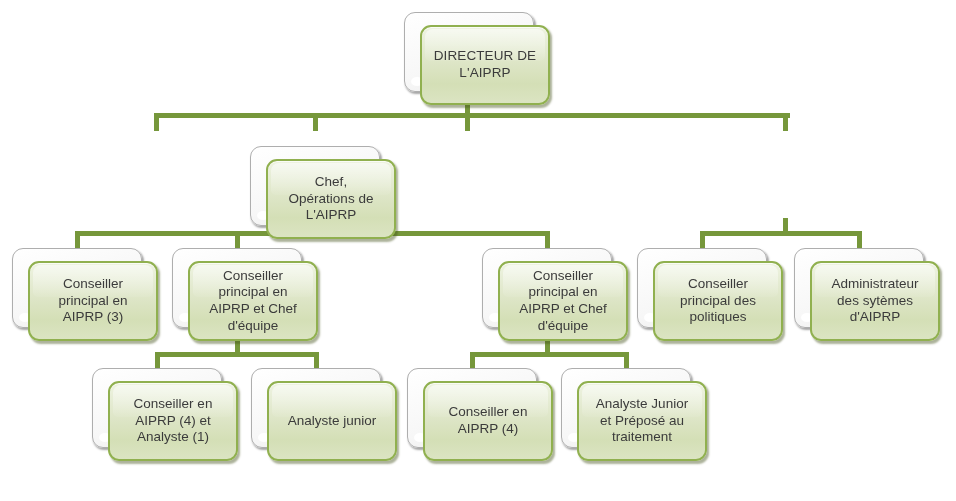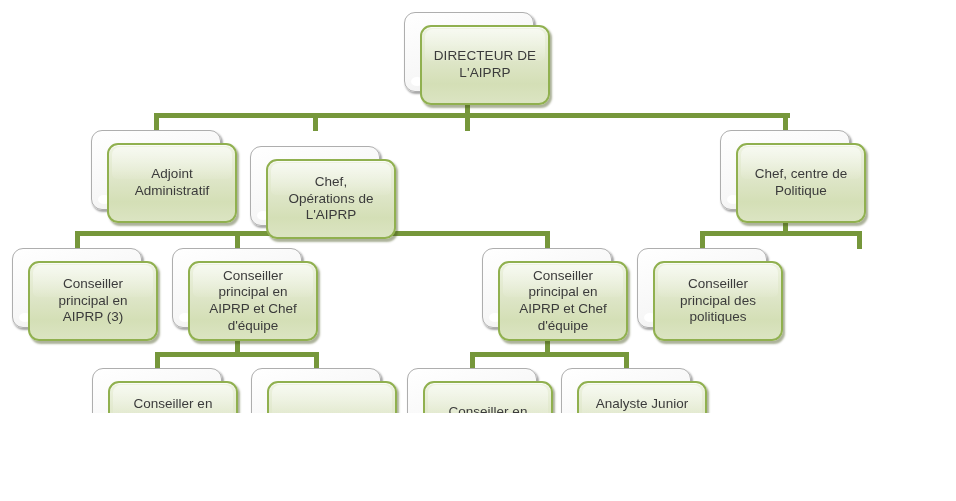--- a/index.html
+++ b/index.html
@@ -4,21 +4,21 @@
 <style>
   html, body {
     margin: 0;
     padding: 0;
     background: #ffffff;
     font-family: "Liberation Sans", sans-serif;
   }
   #canvas {
     position: relative;
     width: 956px;
-    height: 413px;
+    height: 501px;
     background: #ffffff;
     overflow: hidden;
   }
   .connector {
     position: absolute;
     background: #76973b;
     z-index: 1;
   }
   .node {
     position: absolute;
@@ -117,42 +117,28 @@
     <div class="connector" style="left: 469.5px; top: 352px; width: 159px; height: 5px;"></div>
     <div class="connector" style="left: 469.5px; top: 352px; width: 5px; height: 17px;"></div>
     <div class="connector" style="left: 623.5px; top: 352px; width: 5px; height: 17px;"></div>
     <div class="node" style="left: 404px; top: 12px;">
       <div class="back-box"></div>
       <div class="front-box">
         <span class="node-label title">DIRECTEUR DE
 L'AIPRP</span>
       </div>
     </div>
-    <div class="node" style="left: 91px; top: 130px;">
-      <div class="back-box"></div>
-      <div class="front-box">
-        <span class="node-label">Adjoint
-Administratif</span>
-      </div>
-    </div>
     <div class="node" style="left: 250px; top: 146px;">
       <div class="back-box"></div>
       <div class="front-box">
         <span class="node-label">Chef,
 Opérations de
 L'AIPRP</span>
       </div>
     </div>
-    <div class="node" style="left: 720px; top: 130px;">
-      <div class="back-box"></div>
-      <div class="front-box">
-        <span class="node-label">Chef, centre de
-Politique</span>
-      </div>
-    </div>
     <div class="node" style="left: 12px; top: 248px;">
       <div class="back-box"></div>
       <div class="front-box">
         <span class="node-label">Conseiller
 principal en
 AIPRP (3)</span>
       </div>
     </div>
     <div class="node" style="left: 172px; top: 248px;">
       <div class="back-box"></div>
@@ -173,20 +159,28 @@
       </div>
     </div>
     <div class="node" style="left: 637px; top: 248px;">
       <div class="back-box"></div>
       <div class="front-box">
         <span class="node-label">Conseiller
 principal des
 politiques</span>
       </div>
     </div>
+    <div class="node" style="left: 794px; top: 248px;">
+      <div class="back-box"></div>
+      <div class="front-box">
+        <span class="node-label">Administrateur
+des sytèmes
+d'AIPRP</span>
+      </div>
+    </div>
     <div class="node" style="left: 92px; top: 368px;">
       <div class="back-box"></div>
       <div class="front-box">
         <span class="node-label">Conseiller en
 AIPRP (4) et
 Analyste (1)</span>
       </div>
     </div>
     <div class="node" style="left: 251px; top: 368px;">
       <div class="back-box"></div>

